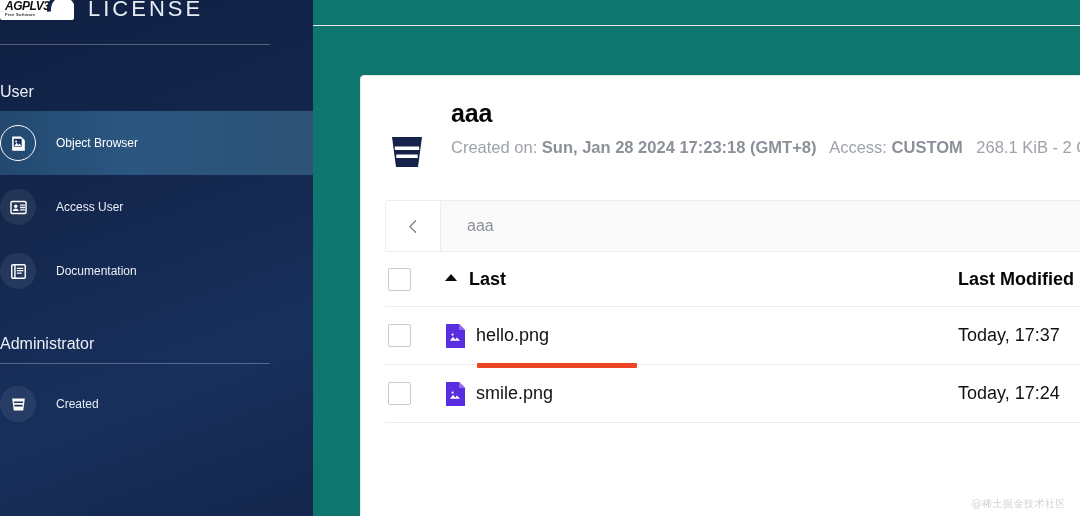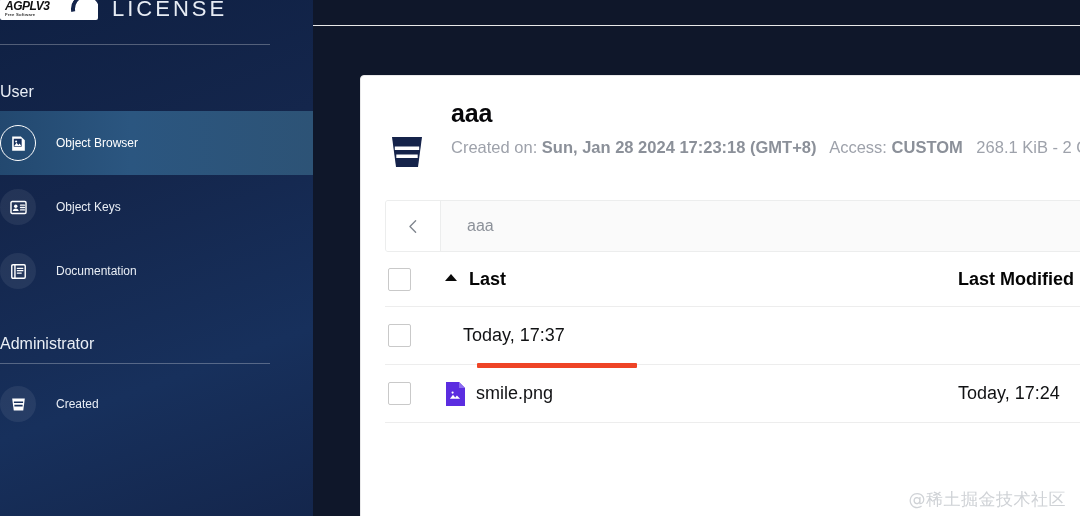--- a/index.html
+++ b/index.html
@@ -27,21 +27,21 @@
   }
   .logo-row {
     display: flex; align-items: center;
     gap: 14px;
     height: 26px;
     padding-left: 92px;
     margin-top: -4px;
   }
   .agpl-badge {
     position: relative;
-    width: 98px; height: 21px;
+    width: 74px; height: 21px;
     background: #ffffff;
     border-radius: 2px;
     display: flex; flex-direction: column;
     justify-content: center;
     padding-left: 5px;
     overflow: hidden;
   }
   .agpl-badge .agpl-main {
     font-family: "Liberation Sans", sans-serif;
     font-size: 12px; font-weight: bold; font-style: italic;
@@ -103,21 +103,21 @@
   .nav-label {
     font-size: 12px; color: #e9eef5; font-weight: 400; white-space: nowrap;
   }
   .nav-item.active .nav-label { color: #ffffff; }
 
   
   .main {
     position: relative;
     flex: 1 1 auto;
     height: 516px;
-    background: #0f172a;
+    background: #0f766e;
     overflow: hidden;
   }
   .topbar-divider {
     position: absolute; left: 0; top: 25px; right: 0;
     height: 1px; background: #e8e8e8;
   }
   .card {
     position: absolute;
     left: 47px; top: 75px;
     width: 820px;
@@ -221,21 +221,21 @@
     position: absolute;
     left: 92px; bottom: -4px;
     width: 160px; height: 5px;
     background: #ee4426;
     border-radius: 1px;
   }
 
   .watermark {
     position: absolute;
     right: 14px; bottom: 5px;
-    font-size: 17px;
+    font-size: 10px;
     color: #cfd2d6;
     letter-spacing: 0.5px;
     font-family: "DejaVu Sans", sans-serif;
   }
 </style>
 </head>
 <body>
 
 <div id="app">
 
@@ -269,21 +269,21 @@
 
       <div class="nav-item">
         <span class="nav-icon">
           <svg viewBox="0 0 24 24" fill="none">
             <rect x="2.5" y="4.5" width="19" height="15" rx="1.5" stroke="#fff" stroke-width="1.8" fill="none"></rect>
             <circle cx="8.5" cy="10.5" r="2.2" fill="#fff"></circle>
             <path d="M4.8 16.5c0-2.1 1.7-3.2 3.7-3.2s3.7 1.1 3.7 3.2z" fill="#fff"></path>
             <path d="M14.5 9h5M14.5 12h5M14.5 15h5" stroke="#fff" stroke-width="1.6" stroke-linecap="round"></path>
           </svg>
         </span>
-        <span class="nav-label">Object Keys</span>
+        <span class="nav-label">Access User</span>
       </div>
 
       <div class="nav-item">
         <span class="nav-icon">
           <svg viewBox="0 0 24 24" fill="none">
             <rect x="3.5" y="3.5" width="17" height="17" rx="1.5" stroke="#fff" stroke-width="1.8" fill="none"></rect>
             <path d="M7.5 3.5v17" stroke="#fff" stroke-width="1.8"></path>
             <path d="M10.5 8h7M10.5 11h7M10.5 14h5" stroke="#fff" stroke-width="1.6" stroke-linecap="round"></path>
           </svg>
         </span>
@@ -354,20 +354,32 @@
           <div class="cell-name">
             <span class="sort-caret"></span>
             <span class="th-text">Last</span>
           </div>
           <div class="cell-modified">Last Modified</div>
         </div>
 
         <div class="trow">
           <div class="cell-check">
             <div class="cbox"></div>
+          </div>
+          <div class="cell-name">
+            <span class="file-icon">
+              <svg viewBox="0 0 21 24">
+                <path d="M1 0h13l6 6v18H1z" fill="#5b2de0"></path>
+                <path d="M14 0l6 6h-6z" fill="#8c6cf0"></path>
+                <path d="M4.5 7.5h12v10h-12z" fill="#5b2de0"></path>
+                <circle cx="7.6" cy="10.6" r="1.1" fill="#fff"></circle>
+                <path d="M4.9 16.8l3.1-4.1 2.2 2.8 1.7-1.9 3.2 3.2z" fill="#fff"></path>
+              </svg>
+            </span>
+            <span class="file-name">hello.png</span>
           </div>
           <div class="cell-modified">Today, 17:37</div>
           <div class="annot-underline"></div>
         </div>
 
         <div class="trow">
           <div class="cell-check">
             <div class="cbox"></div>
           </div>
           <div class="cell-name">

